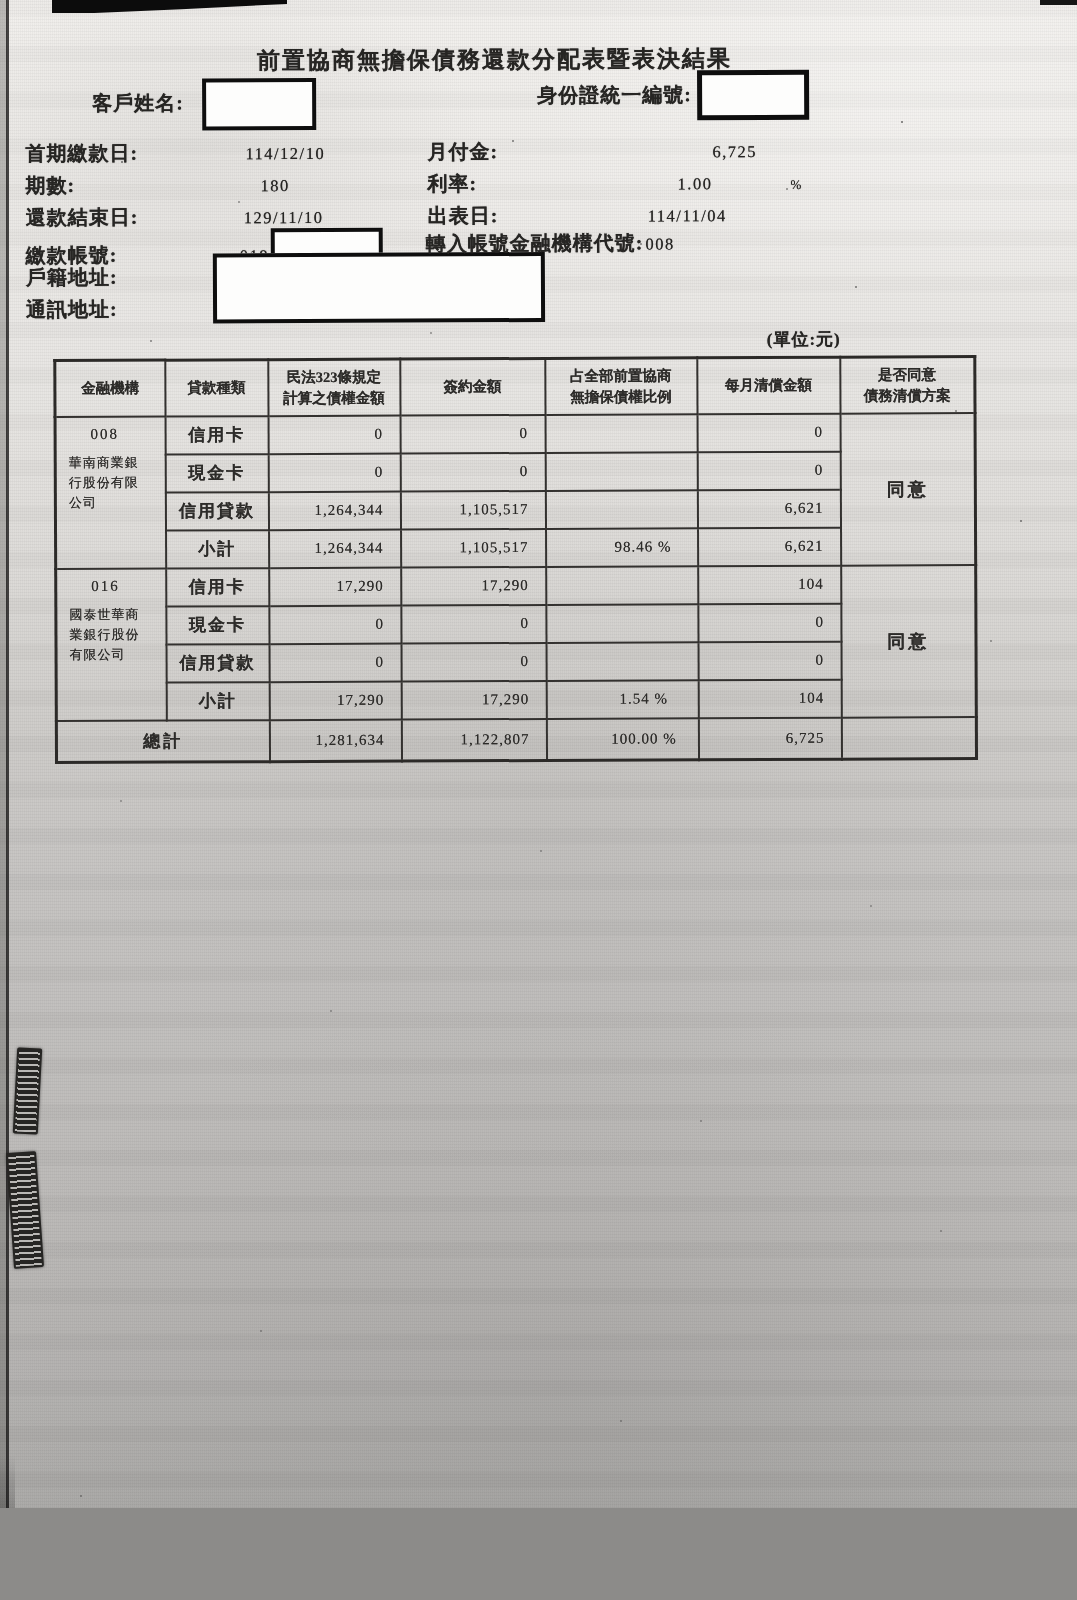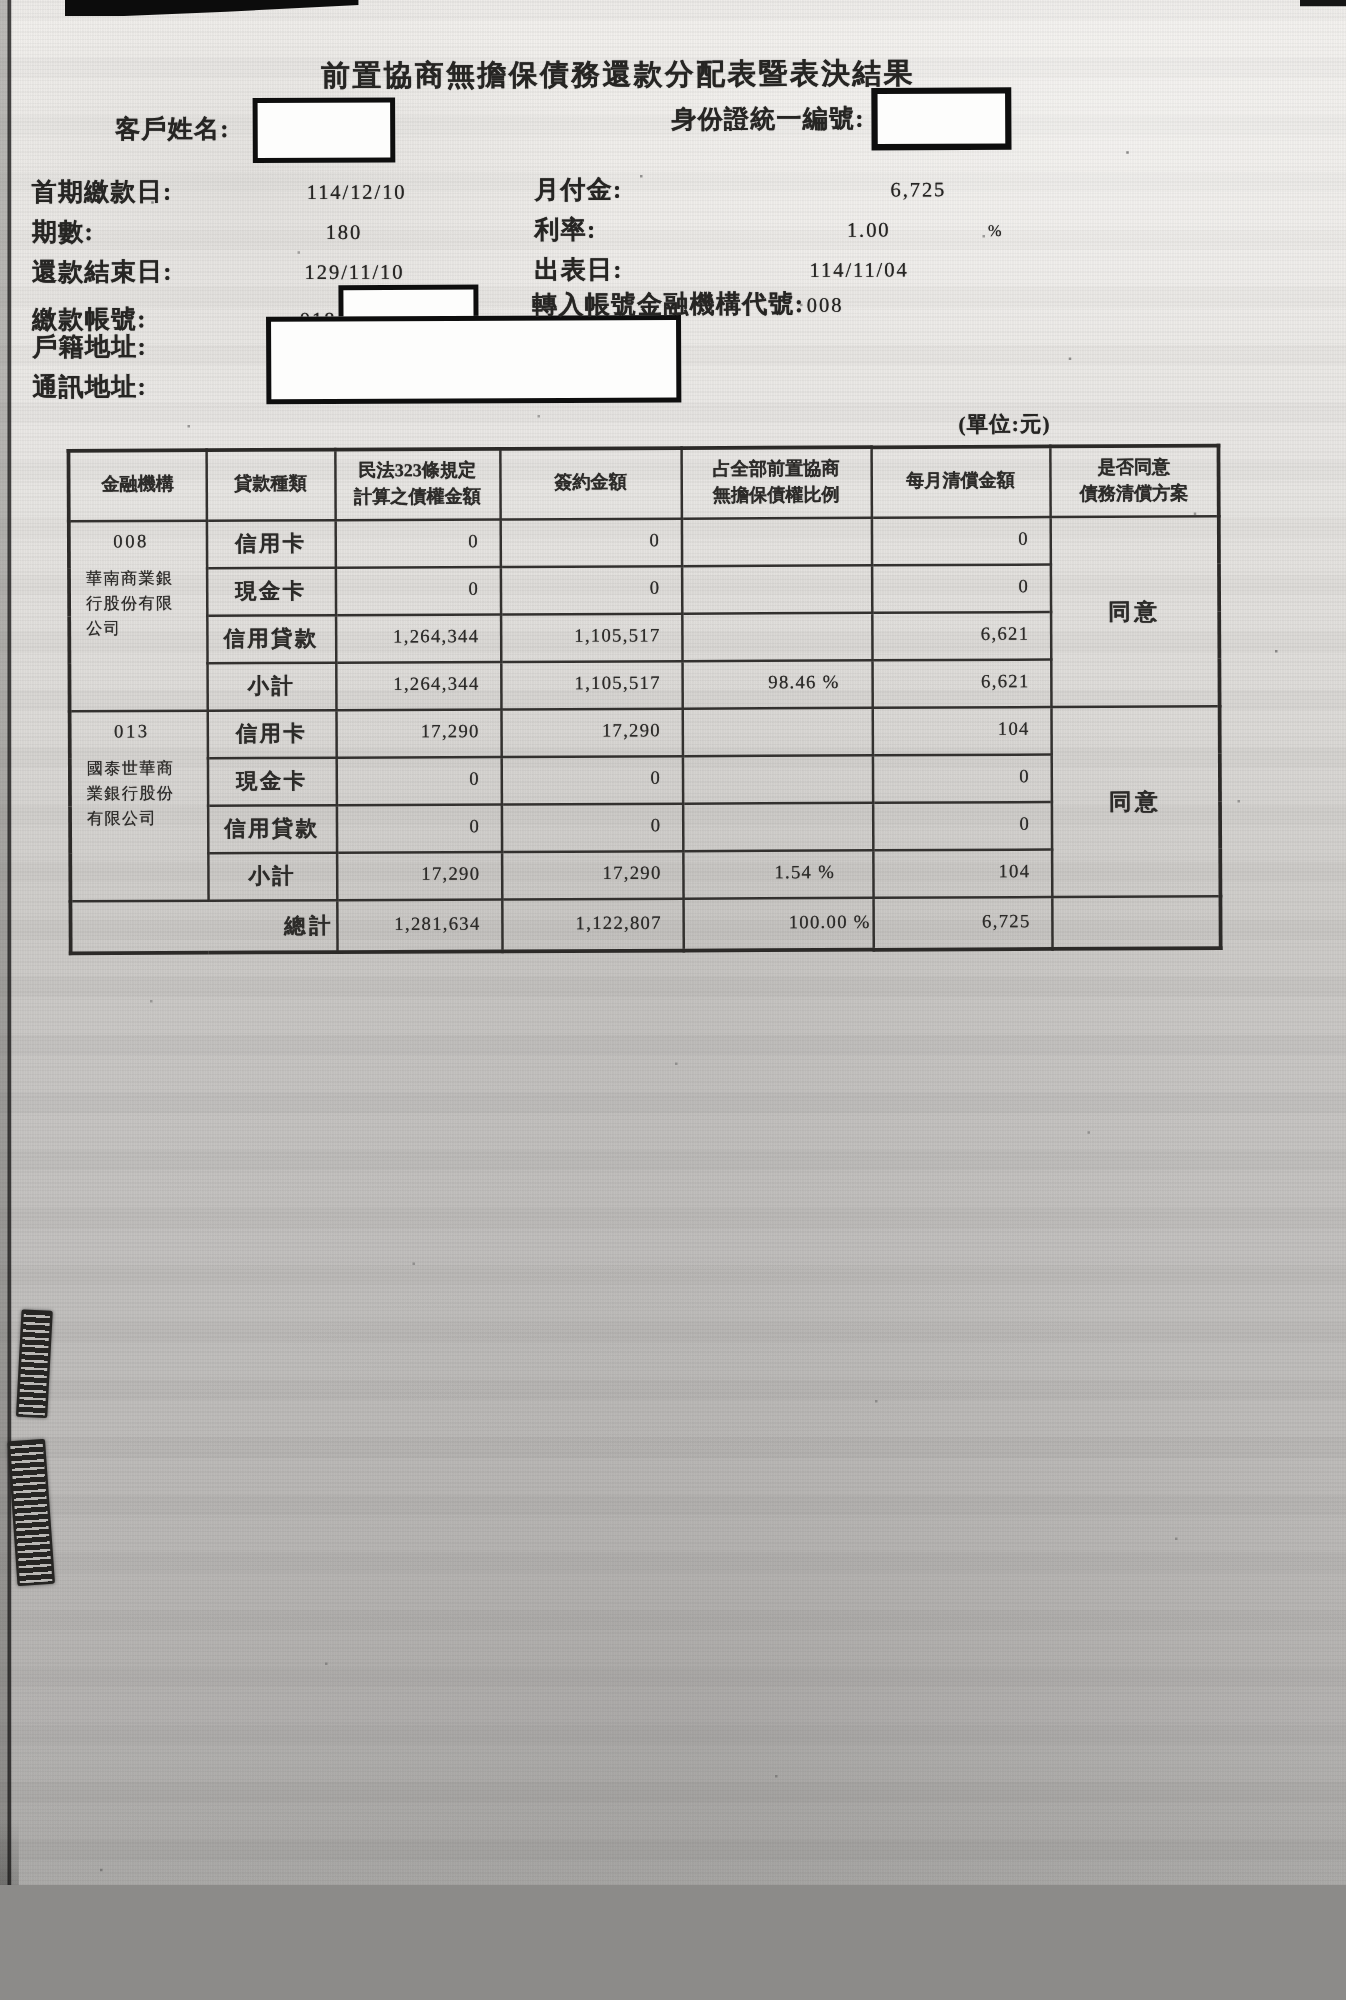--- a/index.html
+++ b/index.html
@@ -51,21 +51,21 @@
 
   table.alloc{position:absolute;left:55px;top:357px;width:920px;
     border-collapse:collapse;table-layout:fixed;}
   table.alloc th,table.alloc td{
     border:2px solid #33312f;box-sizing:border-box;
     color:#2c2b29;text-shadow:0 0 .6px rgba(50,48,46,.8);}
   table.alloc{border:3px solid #2c2a28;}
   table.alloc th{height:56px;font-size:14.5px;font-weight:bold;
     text-align:center;white-space:pre-line;line-height:1.45;}
   tr.data-row td{height:38px;}
-  tr.total-row td{height:42px;text-align:right;}
+  tr.total-row td{height:42px;}
   .bank-cell{vertical-align:top;padding:6px 6px 0 12px;}
   .bank-code{font-size:15px;letter-spacing:2px;padding:2px 0 10px 22px;}
   .bank-name{font-size:13px;white-space:pre-line;line-height:1.55;letter-spacing:1px;}
   .type-cell{text-align:center;font-size:17px;font-weight:bold;letter-spacing:2px;}
   .num-cell{text-align:right;padding-right:16px;font-size:15px;letter-spacing:1px;}
   .ratio-cell{text-align:center;font-size:15px;letter-spacing:1px;padding-left:44px;}
   .agree-cell{text-align:center;font-size:18px;font-weight:bold;letter-spacing:3px;}
   .total-label{text-align:center;font-size:17px;font-weight:bold;letter-spacing:3px;}
 
   .page-footer{left:0;top:1532px;width:100%;text-align:center;}
@@ -237,21 +237,21 @@
         <tr class="data-row">
           <td class="type-cell">小計</td>
           <td class="num-cell">1,264,344</td>
           <td class="num-cell">1,105,517</td>
           <td class="ratio-cell">98.46 %</td>
           <td class="num-cell">6,621</td>
         </tr>
 
         <tr class="data-row">
           <td class="bank-cell" rowspan="4">
-            <div class="bank-code">013</div>
+            <div class="bank-code">016</div>
             <div class="bank-name">國泰世華商
 業銀行股份
 有限公司</div>
           </td>
           <td class="type-cell">信用卡</td>
           <td class="num-cell">17,290</td>
           <td class="num-cell">17,290</td>
           <td class="ratio-cell"></td>
           <td class="num-cell">104</td>
           <td class="agree-cell" rowspan="4">同意</td>

